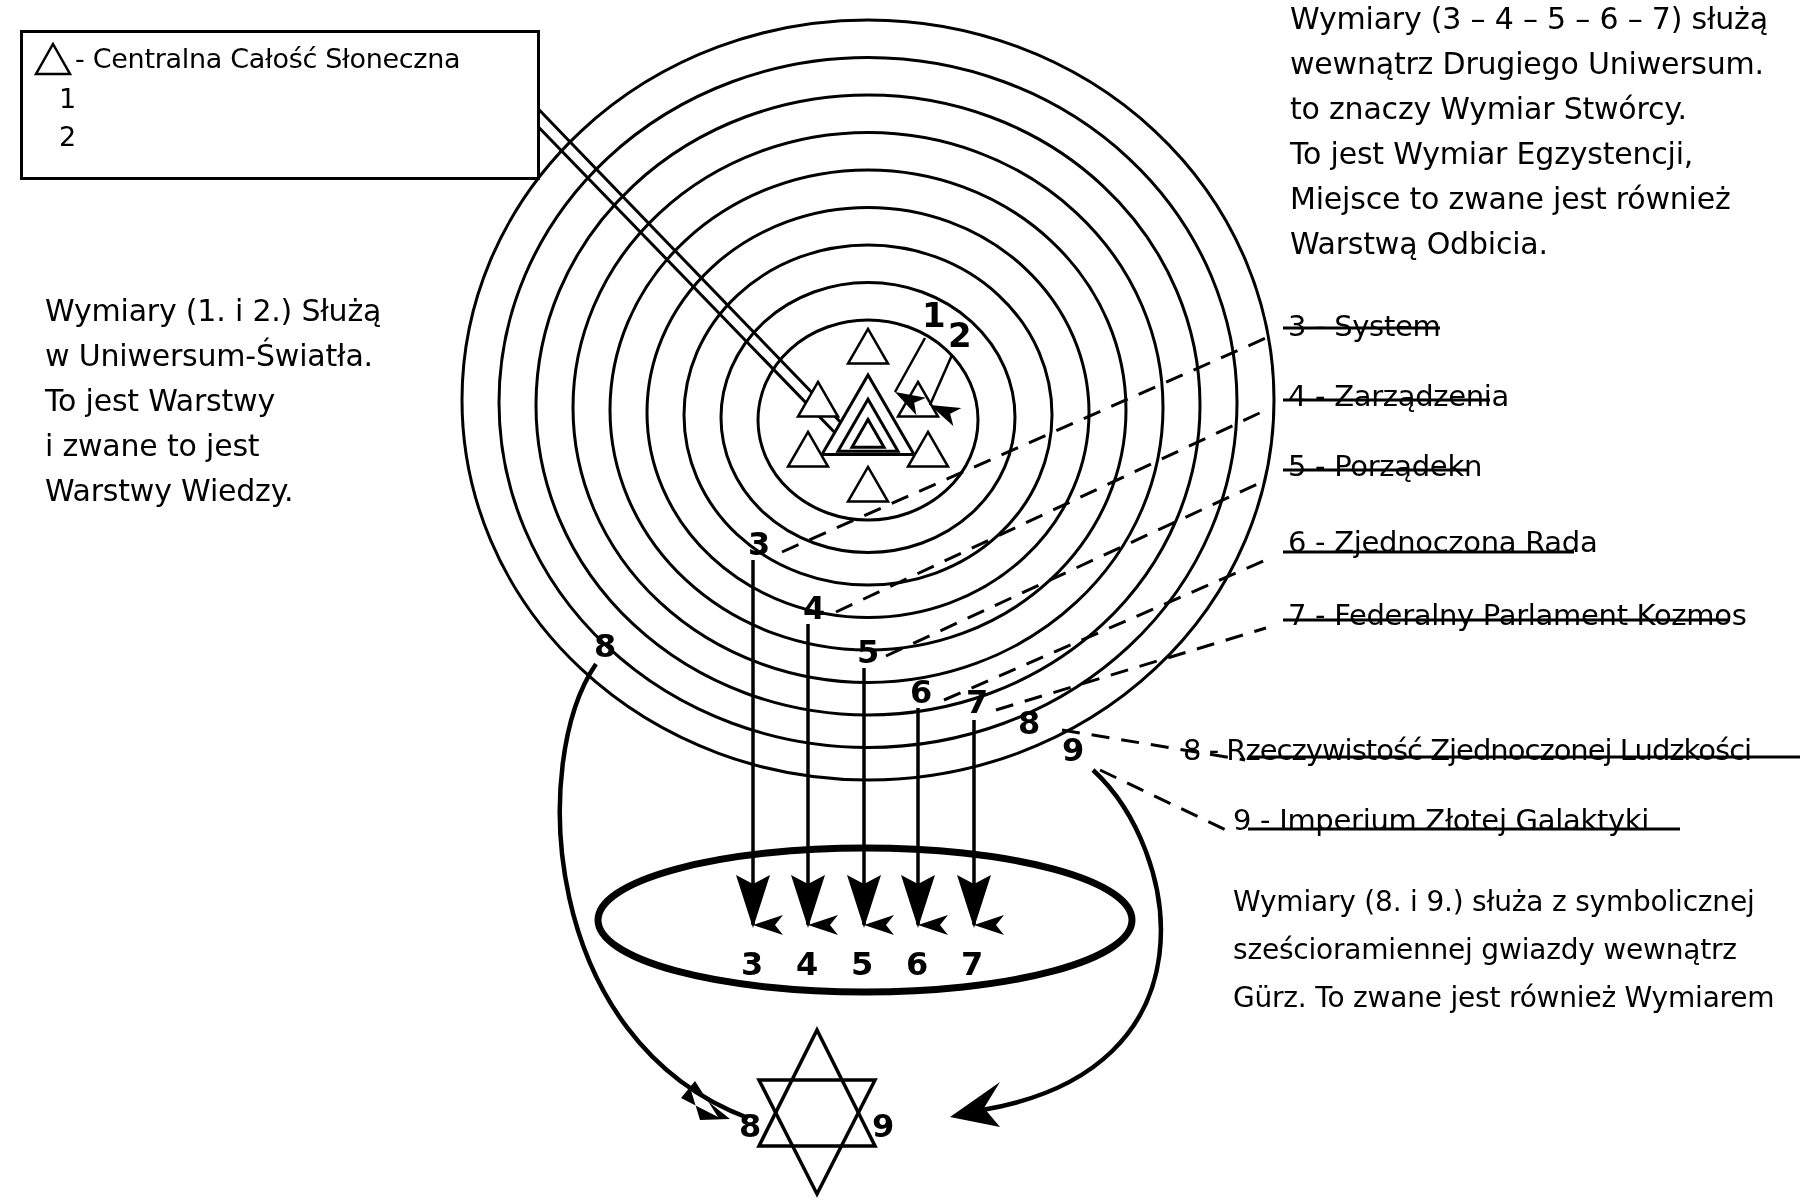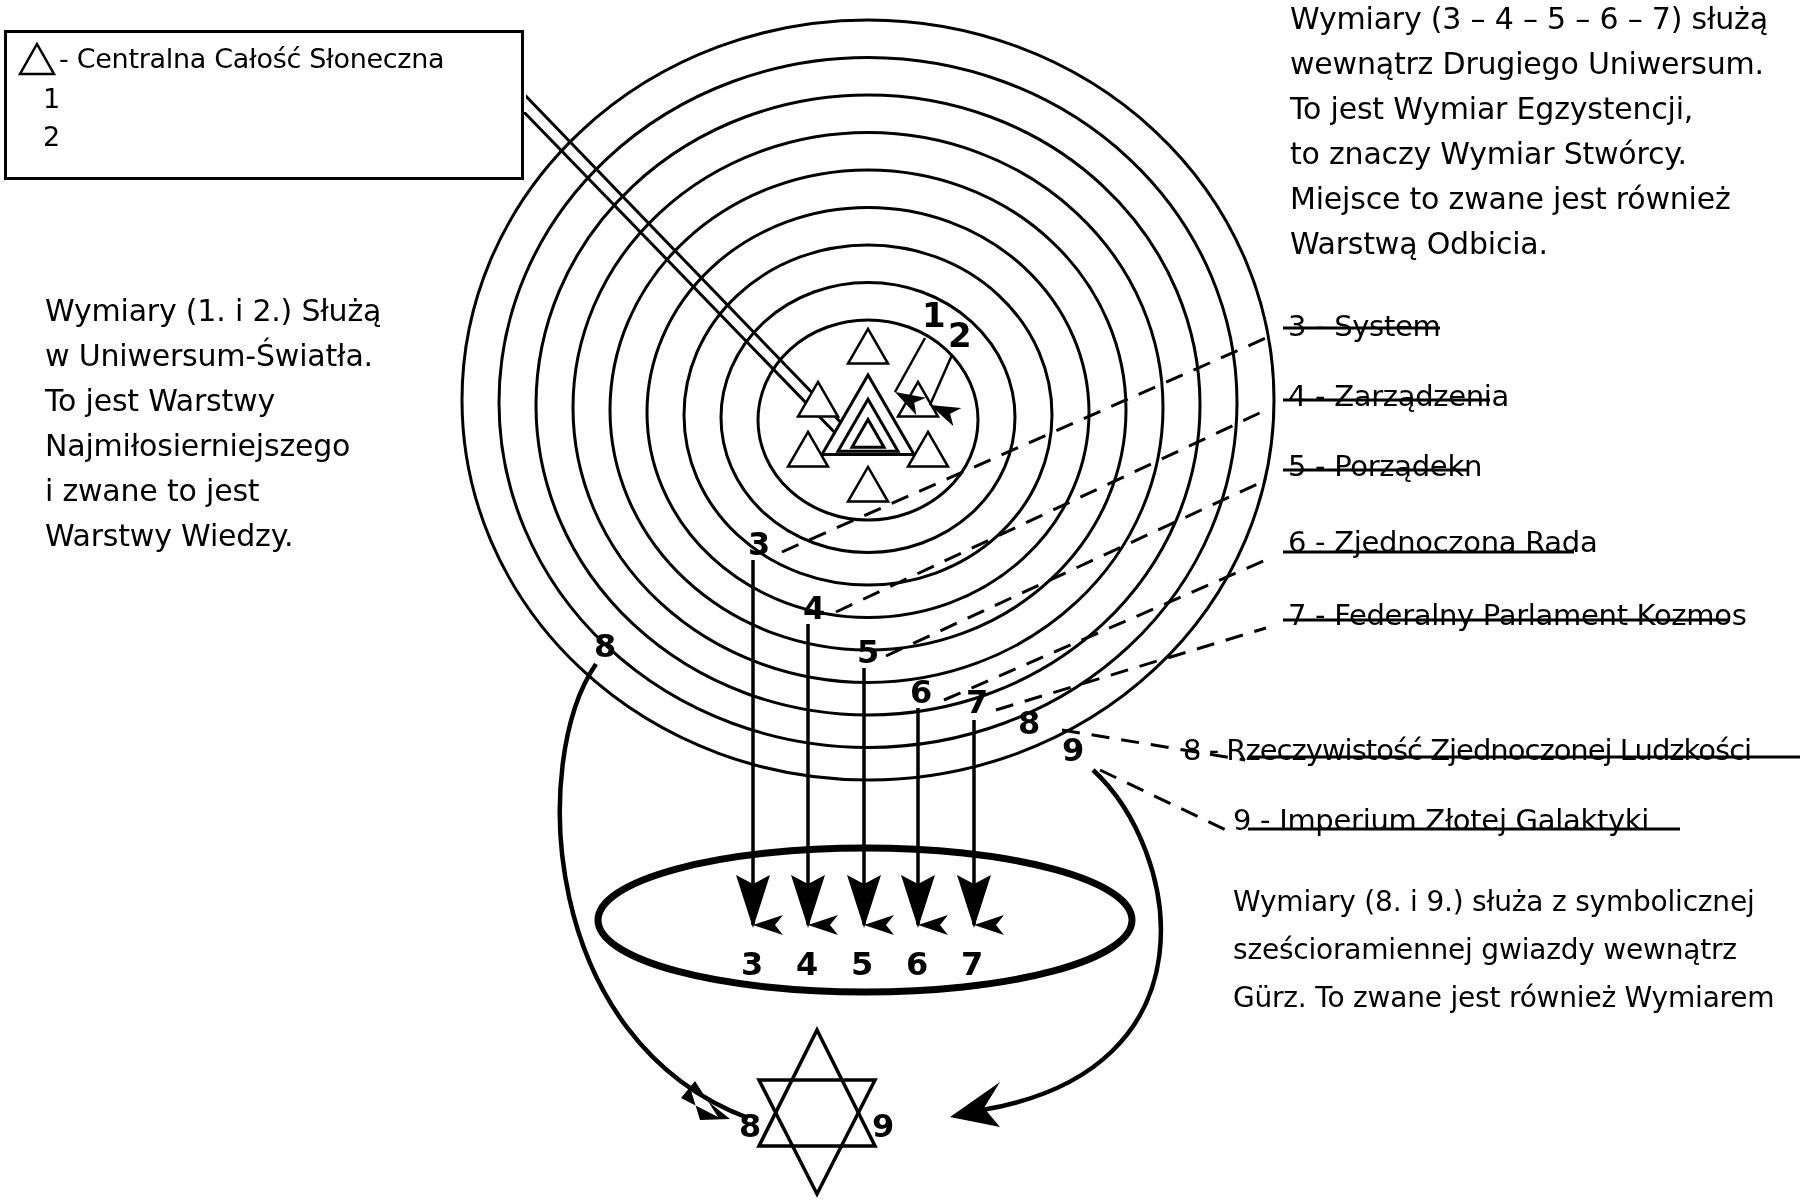--- a/index.html
+++ b/index.html
@@ -1,20 +1,20 @@
 <!DOCTYPE html>
 <html><head>
 <meta charset="utf-8">
 <style>
   html, body { margin: 0; padding: 0; background: #ffffff; }
   body { width: 1813px; height: 1204px; position: relative; overflow: hidden;
          font-family: "DejaVu Sans", sans-serif; color: #000; }
   svg#diagram { position: absolute; left: 0; top: 0; }
   .txt { position: absolute; font-family: "DejaVu Sans", sans-serif; color: #000; }
-  .legend-box { position: absolute; left: 4px; top: 30px; width: 520px; height: 150px;
+  .legend-box { position: absolute; left: 20px; top: 30px; width: 520px; height: 150px;
                 border: 3px solid #000; box-sizing: border-box; background: #fff; }
   .legend-line { position: absolute; font-size: 27px; white-space: nowrap; letter-spacing: -0.3px; }
   .para { font-size: 30px; line-height: 45px; white-space: nowrap; letter-spacing: -0.2px; }
   .para div { height: 45px; }
   .dim-label { position: absolute; font-size: 29px; white-space: nowrap; letter-spacing: -0.3px; margin-top: 25px; }
   .num { position: absolute; font-size: 32px; font-weight: bold; line-height: 1; }
 </style>
 </head>
 <body>
 
@@ -92,30 +92,29 @@
   </svg>
   <span class="legend-line" style="left:52px;top:10px">- Centralna Całość Słoneczna</span>
   <span class="legend-line" style="left:36px;top:50px">1</span>
   <span class="legend-line" style="left:36px;top:88px">2</span>
 </div>
 
 <div class="txt para" style="left:45px;top:288px">
   <div>Wymiary (1. i 2.) Służą</div>
   <div>w Uniwersum-Światła.</div>
   <div>To jest Warstwy</div>
-  <div>Najmiłosierniejszego</div>
   <div>i zwane to jest</div>
   <div>Warstwy Wiedzy.</div>
 </div>
 
 <div class="txt para" style="left:1290px;top:-4px">
   <div>Wymiary (3 – 4 – 5 – 6 – 7) służą</div>
   <div>wewnątrz Drugiego Uniwersum.</div>
+  <div>to znaczy Wymiar Stwórcy.</div>
   <div>To jest Wymiar Egzystencji,</div>
-  <div>to znaczy Wymiar Stwórcy.</div>
   <div>Miejsce to zwane jest również</div>
   <div>Warstwą Odbicia.</div>
 </div>
 
 <span class="txt dim-label" style="left:1288px;top:284px">3 - System</span>
 <span class="txt dim-label" style="left:1288px;top:354px">4 - Zarządzenia</span>
 <span class="txt dim-label" style="left:1288px;top:424px">5 - Porządekn</span>
 <span class="txt dim-label" style="left:1288px;top:500px">6 - Zjednoczona Rada</span>
 <span class="txt dim-label" style="left:1288px;top:573px">7 - Federalny Parlament Kozmos</span>
 <span class="txt dim-label" style="left:1183px;top:708px;letter-spacing:-1px">8 - Rzeczywistość Zjednoczonej Ludzkości</span>

